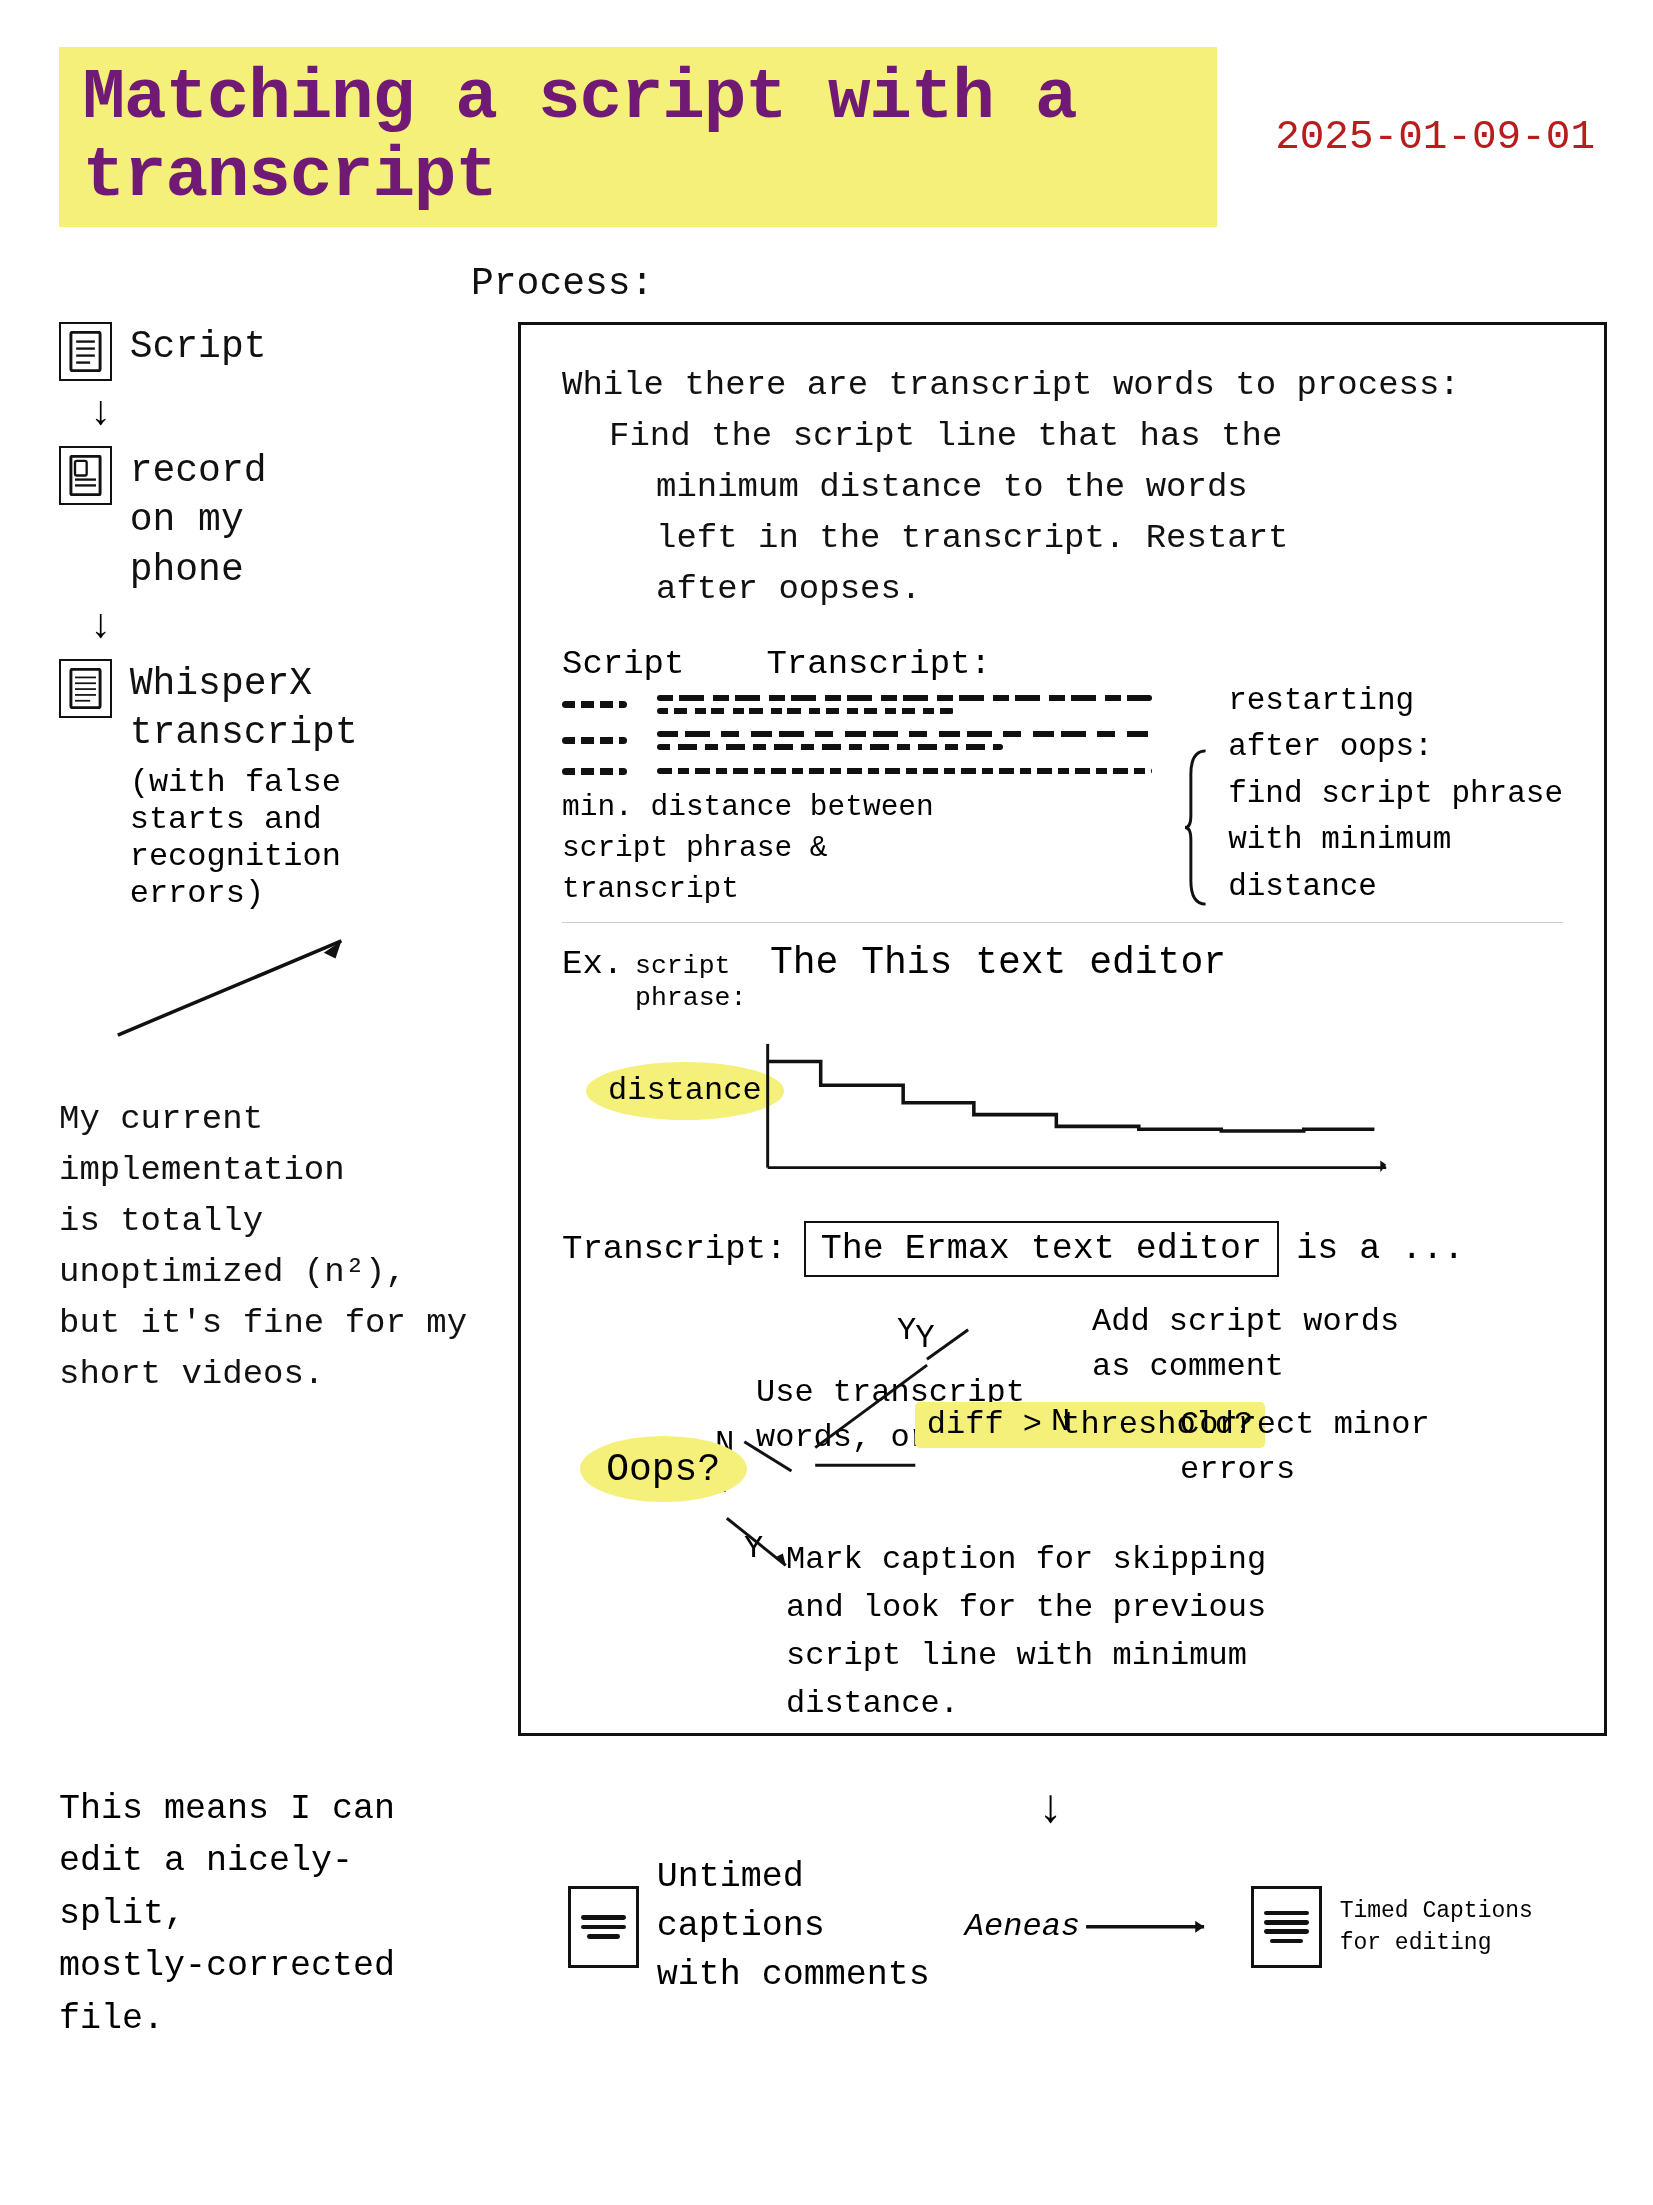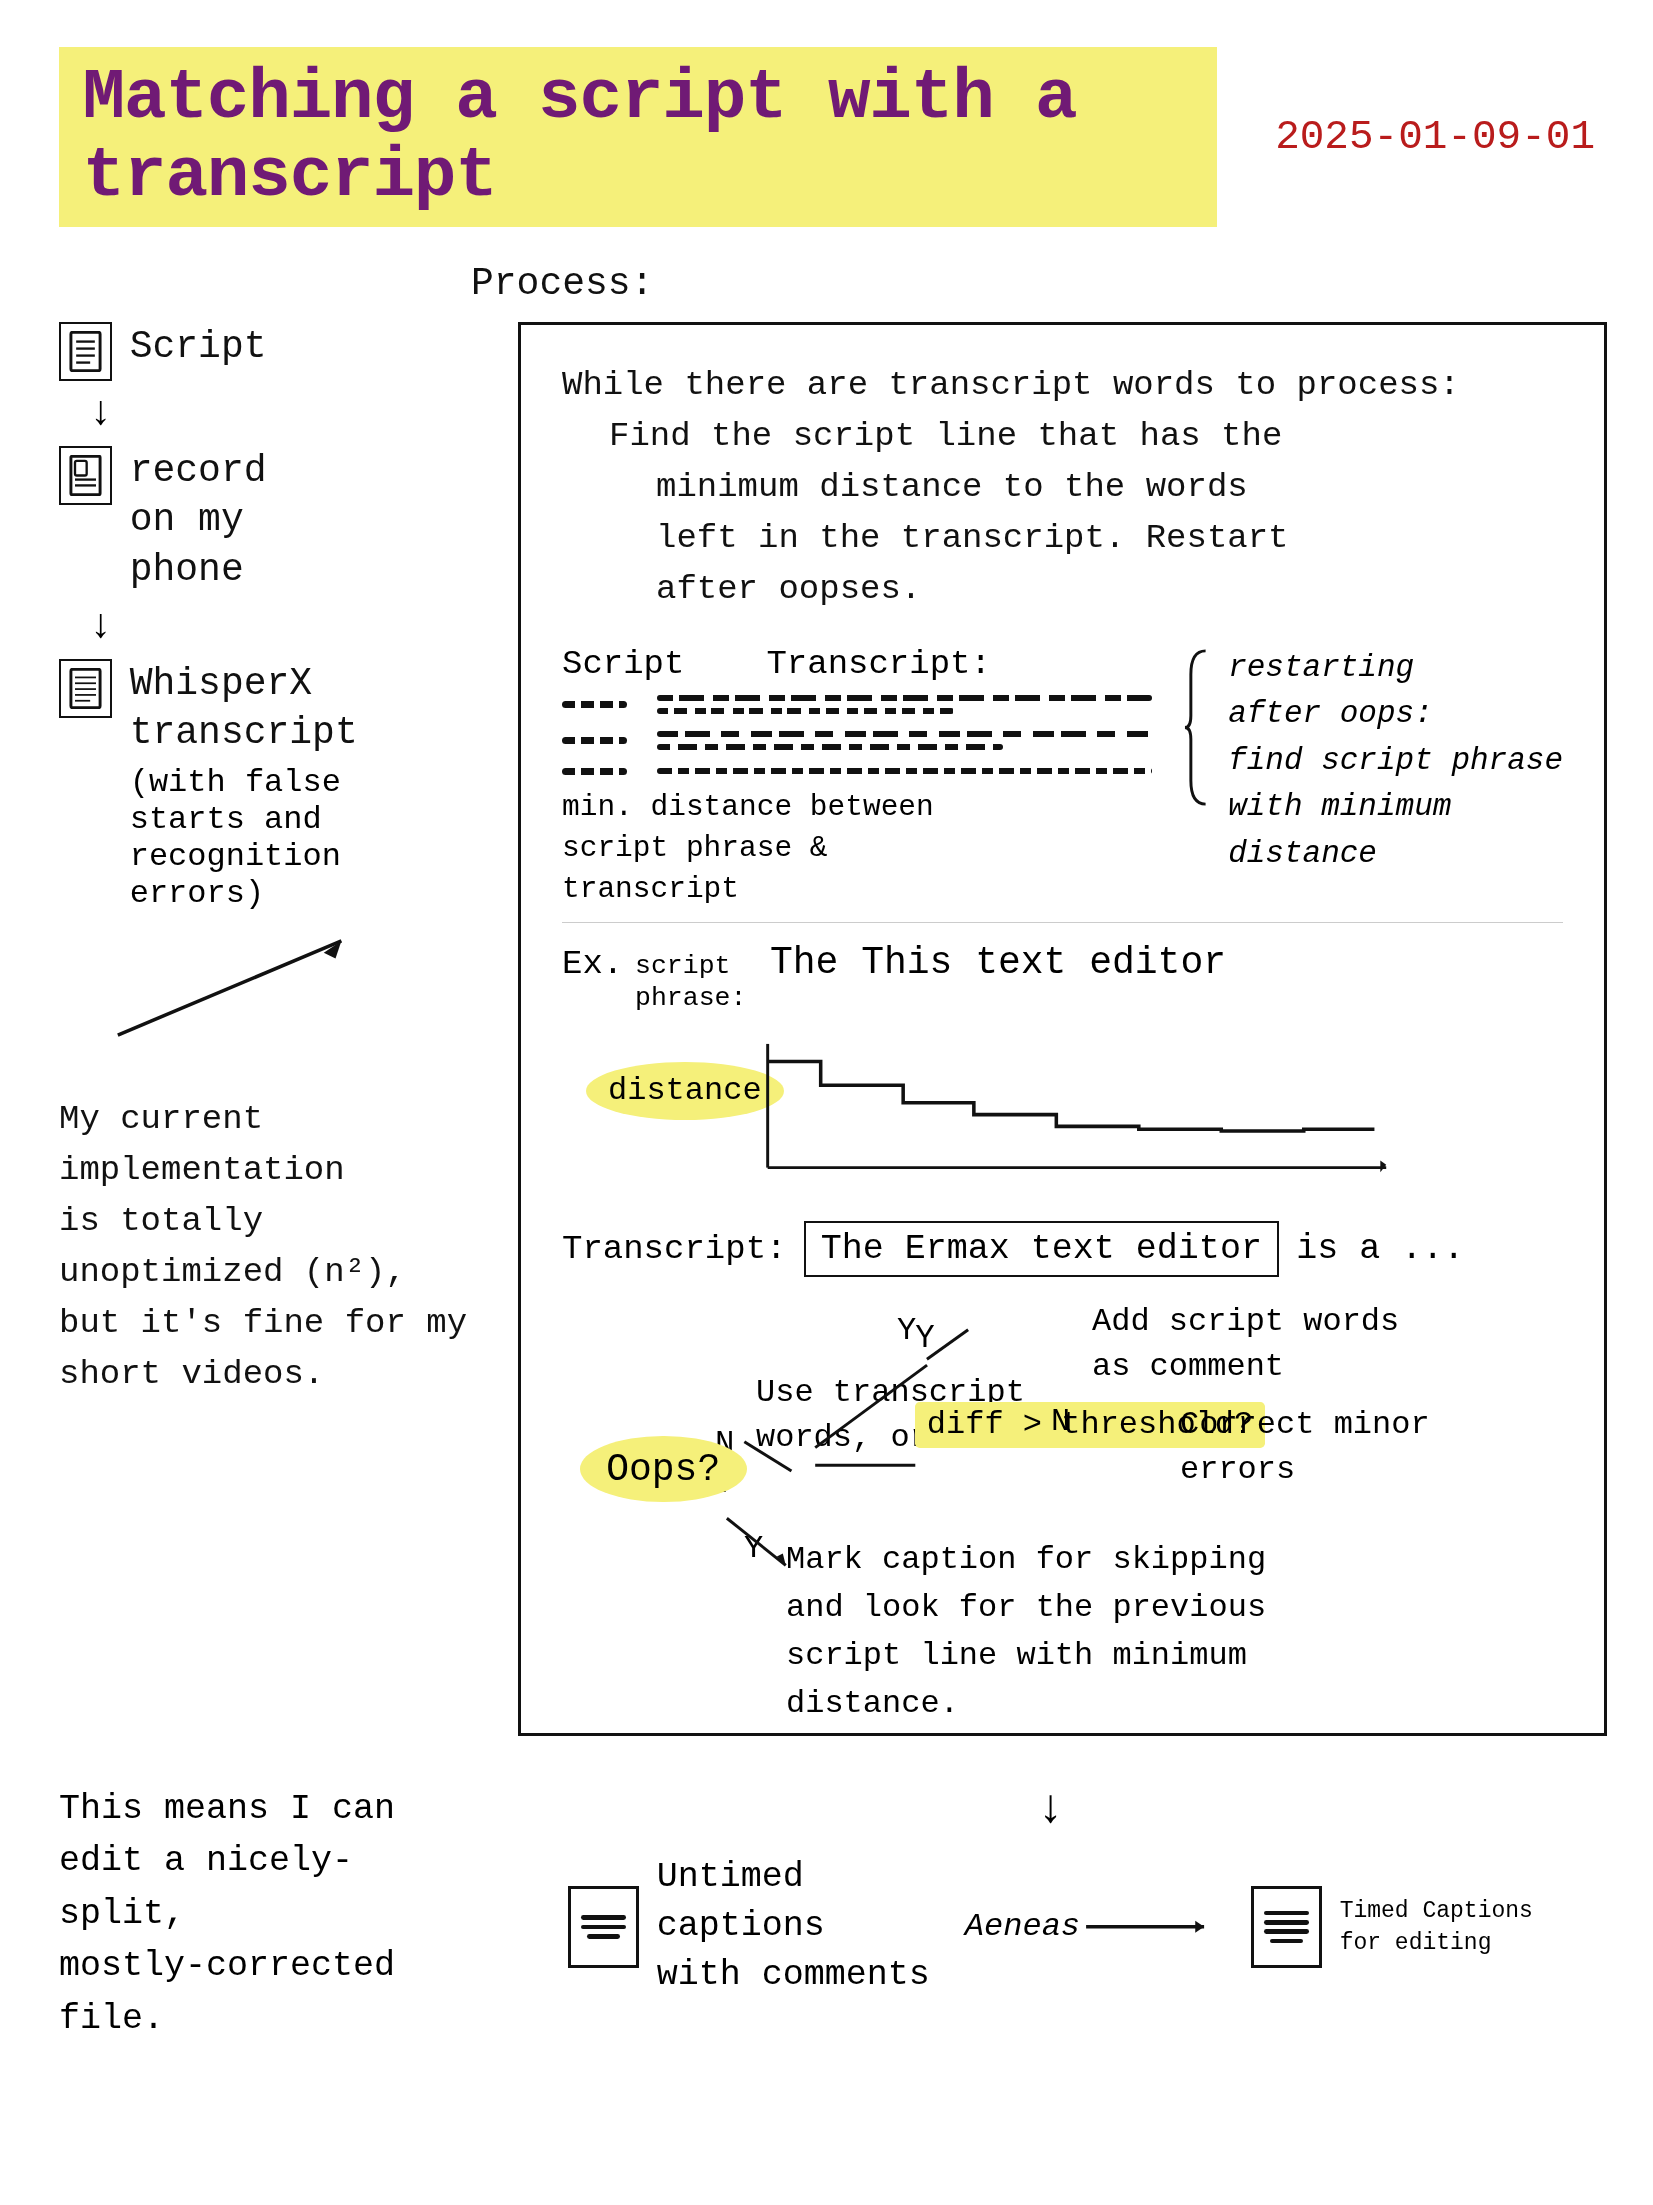--- a/index.html
+++ b/index.html
@@ -288,21 +288,21 @@
                 <div style="height:5.9px; background: repeating-linear-gradient(90deg,#111 0 14.7px, transparent 14.7px 20.6px, #111 20.6px 32px, transparent 32px 38px); border-radius:2.9px;"></div>
               </div>
             </div>
             <div style="font-size:29.5px; font-family:'Courier New'; line-height:1.4; margin-top:11.8px;">
               <span>min. distance between</span><br>
               <span>script phrase &amp;</span><br>
               <span>transcript</span>
             </div>
           </div>
 
-          <div style="display:flex; align-items:flex-start; gap:17px;font-style:italic;">
+          <div style="display:flex; align-items:flex-end; gap:17px;">
             <svg width="29.5" height="165" viewBox="0 0 50 280">
               <path d="M 40 10 Q 15 10 15 50 L 15 120 Q 15 140 5 140 Q 15 140 15 160 L 15 230 Q 15 270 40 270" fill="none" stroke="#111" stroke-width="5"></path>
             </svg>
             <div style="font-size:31px; font-family:'Courier New'; line-height:1.5;">
               <span>restarting</span><br>
               <span>after oops:</span><br>
               <span>find script phrase</span><br>
               <span>with minimum</span><br>
               <span>distance</span>
             </div>

